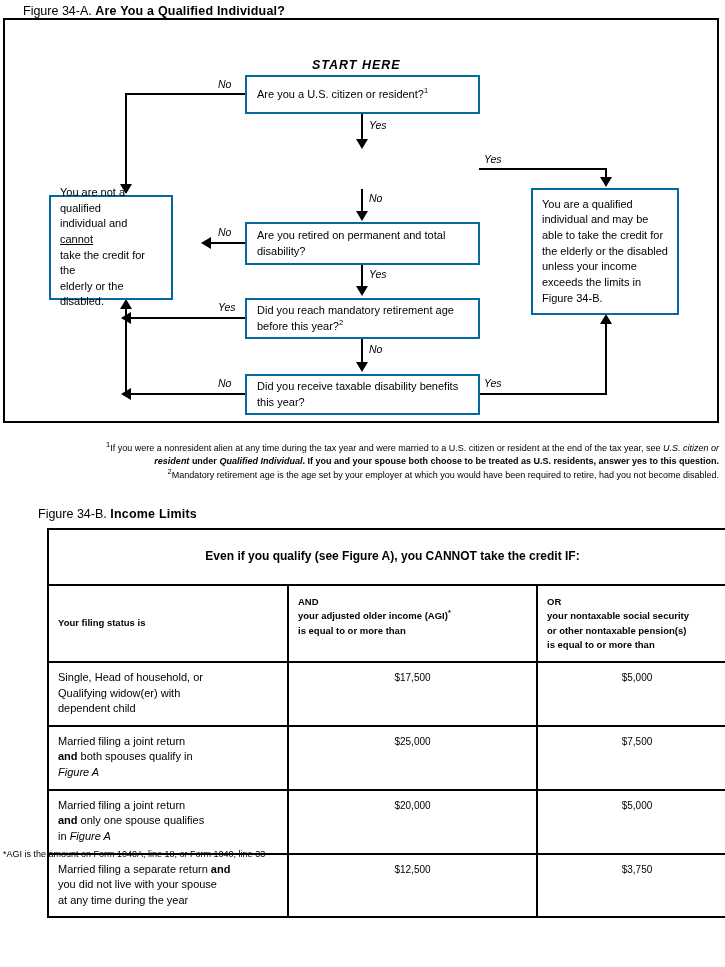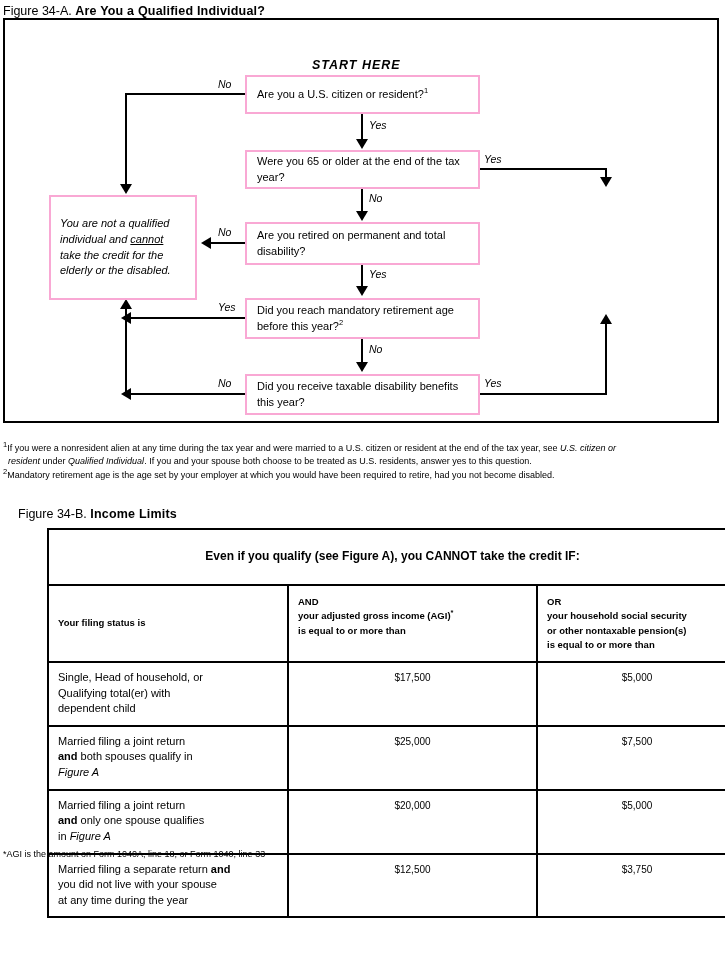--- a/index.html
+++ b/index.html
@@ -15,20 +15,21 @@
     color: #000000;
     overflow: hidden;
   }
 
   
   .fig-title {
     position: absolute;
     font-size: 12.5px;
     white-space: nowrap;
     line-height: 1;
+    margin-left: 20px;
   }
   .fig-title .lbl { font-weight: normal; }
   .fig-title .nm { font-weight: bold; letter-spacing: 0.2px; }
 
   
   #flow-frame {
     position: absolute;
     left: 3px;
     top: 18px;
     width: 716px;
@@ -43,21 +44,21 @@
     font-size: 12.5px;
     font-weight: bold;
     font-style: italic;
     letter-spacing: 1px;
     white-space: nowrap;
   }
 
   
   .fbox {
     position: absolute;
-    border: 2px solid #f9a8d4;
+    border: 2px solid #0369a1;
     box-sizing: border-box;
     background: #fff;
     font-size: 11px;
     line-height: 1.42;
     display: flex;
     align-items: center;
     z-index: 3;
   }
   .fbox .inner { padding: 0 10px; width: 100%; }
   .fbox.tall { align-items: center; }
@@ -94,24 +95,25 @@
     padding: 0 1px;
   }
 
   
   .fnotes {
     position: absolute;
     font-size: 9px;
     line-height: 1.48;
     width: 716px;
     left: 3px;
+    text-align: right;
   }
   .fnotes .fline { white-space: nowrap; }
   .fnotes i { font-style: italic; }
-  .fnotes .ind { padding-left: 5px; }
+  .fnotes .ind { padding-left: 5px; font-weight: bold; }
 
   
   #limits-table {
     position: absolute;
     left: 31px;
     top: 528px;
     width: 689px;
     border-collapse: collapse;
     background: #fff;
     table-layout: fixed;
@@ -167,47 +169,47 @@
 <div id="flow-frame">
 
   <div class="start-here" style="left:307px; top:38px;">START HERE</div>
 
   <div class="fbox" style="left:240px; top:55px; width:235px; height:39px;">
     <div class="inner">
       <span>Are you a U.S. citizen or resident?</span><sup>1</sup>
     </div>
   </div>
 
-  <div class="fbox" style="left:240px; top:130px; width:235px; height:39px;">
-    <div class="inner">Were you 65 or older at the end of the tax year?</div>
-  </div>
 
   <div class="fbox" style="left:240px; top:202px; width:235px; height:43px;">
     <div class="inner">Are you retired on permanent and total disability?</div>
   </div>
 
   <div class="fbox" style="left:240px; top:278px; width:235px; height:41px;">
     <div class="inner">
       <span>Did you reach mandatory retirement age before this year?</span><sup>2</sup>
     </div>
   </div>
 
   <div class="fbox" style="left:240px; top:354px; width:235px; height:41px;">
     <div class="inner">Did you receive taxable disability benefits this year?</div>
   </div>
 
-  <div class="fbox tall" style="left:44px; top:175px; width:148px; height:105px;font-style:italic;">
+  <div class="fbox tall" style="left:44px; top:175px; width:124px; height:105px;">
     <div class="inner">
       <span>You are not a qualified</span><br>
       <span>individual and </span><u>cannot</u><br>
       <span>take the credit for the</span><br>
       <span>elderly or the disabled.</span>
     </div>
   </div>
 
+  <div class="fbox tall" style="left:526px; top:168px; width:148px; height:127px;">
+    <div class="inner">You are a qualified individual and may be able to take the credit for the elderly or the disabled unless your income exceeds the limits in Figure 34-B.</div>
+  </div>
 
   <div class="ln-h" style="left:120px; top:73px; width:121px;"></div>
   <div class="ln-v" style="left:120px; top:73px; height:92px;"></div>
   <div class="arr arr-down" style="left:115px; top:164px;"></div>
   <div class="elbl" style="left:212px; top:58px;">No</div>
 
   <div class="ln-v" style="left:356px; top:94px; height:26px;"></div>
   <div class="arr arr-down" style="left:351px; top:119px;"></div>
   <div class="elbl" style="left:363px; top:99px;">Yes</div>
 
@@ -268,35 +270,35 @@
     <col style="width:200px">
   </colgroup>
   <tbody>
     <tr>
       <td class="banner" colspan="3">Even if you qualify (see Figure A), you CANNOT take the credit IF:</td>
     </tr>
     <tr>
       <td class="colhead status">Your filing status is</td>
       <td class="colhead">
         <span>AND</span><br>
-        <span>your adjusted gross income (AGI)</span><sup>*</sup><br>
+        <span>your adjusted older income (AGI)</span><sup>*</sup><br>
         <span>is equal to or more than</span>
       </td>
       <td class="colhead">
         <span>OR</span><br>
-        <span>your household social security</span><br>
+        <span>your nontaxable social security</span><br>
         <span>or other nontaxable pension(s)</span><br>
         <span>is equal to or more than</span>
       </td>
     </tr>
 
     <tr>
       <td>
         <span>Single, Head of household, or</span><br>
-        <span>Qualifying total(er) with</span><br>
+        <span>Qualifying widow(er) with</span><br>
         <span>dependent child</span>
       </td>
       <td class="money">$17,500</td>
       <td class="money">$5,000</td>
     </tr>
 
     <tr>
       <td>
         <span>Married filing a joint return</span><br>
         <b>and</b><span> both spouses qualify in</span><br>

